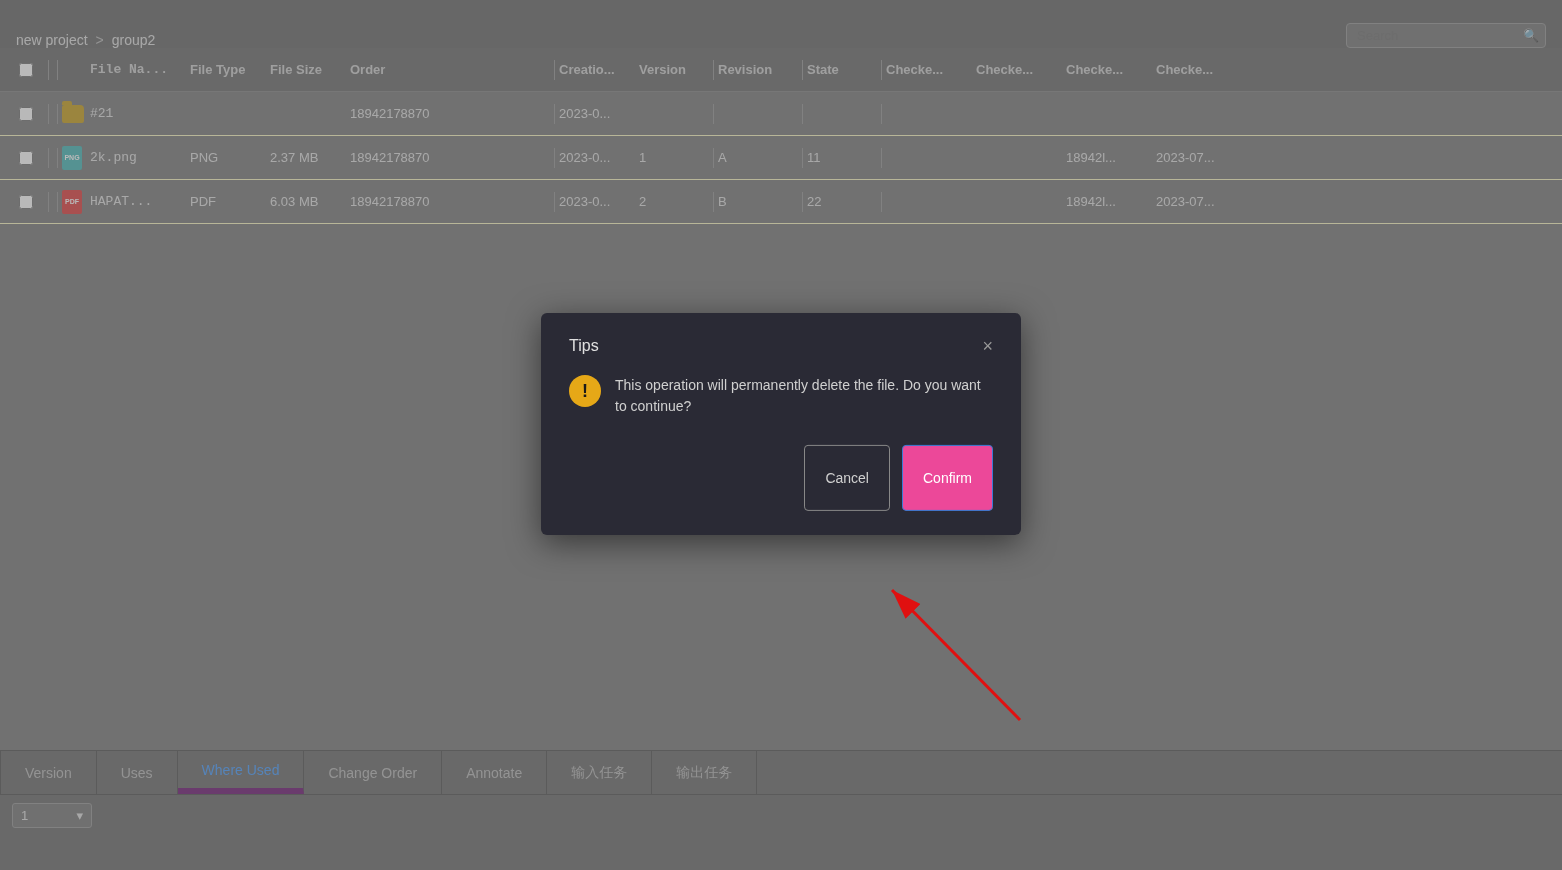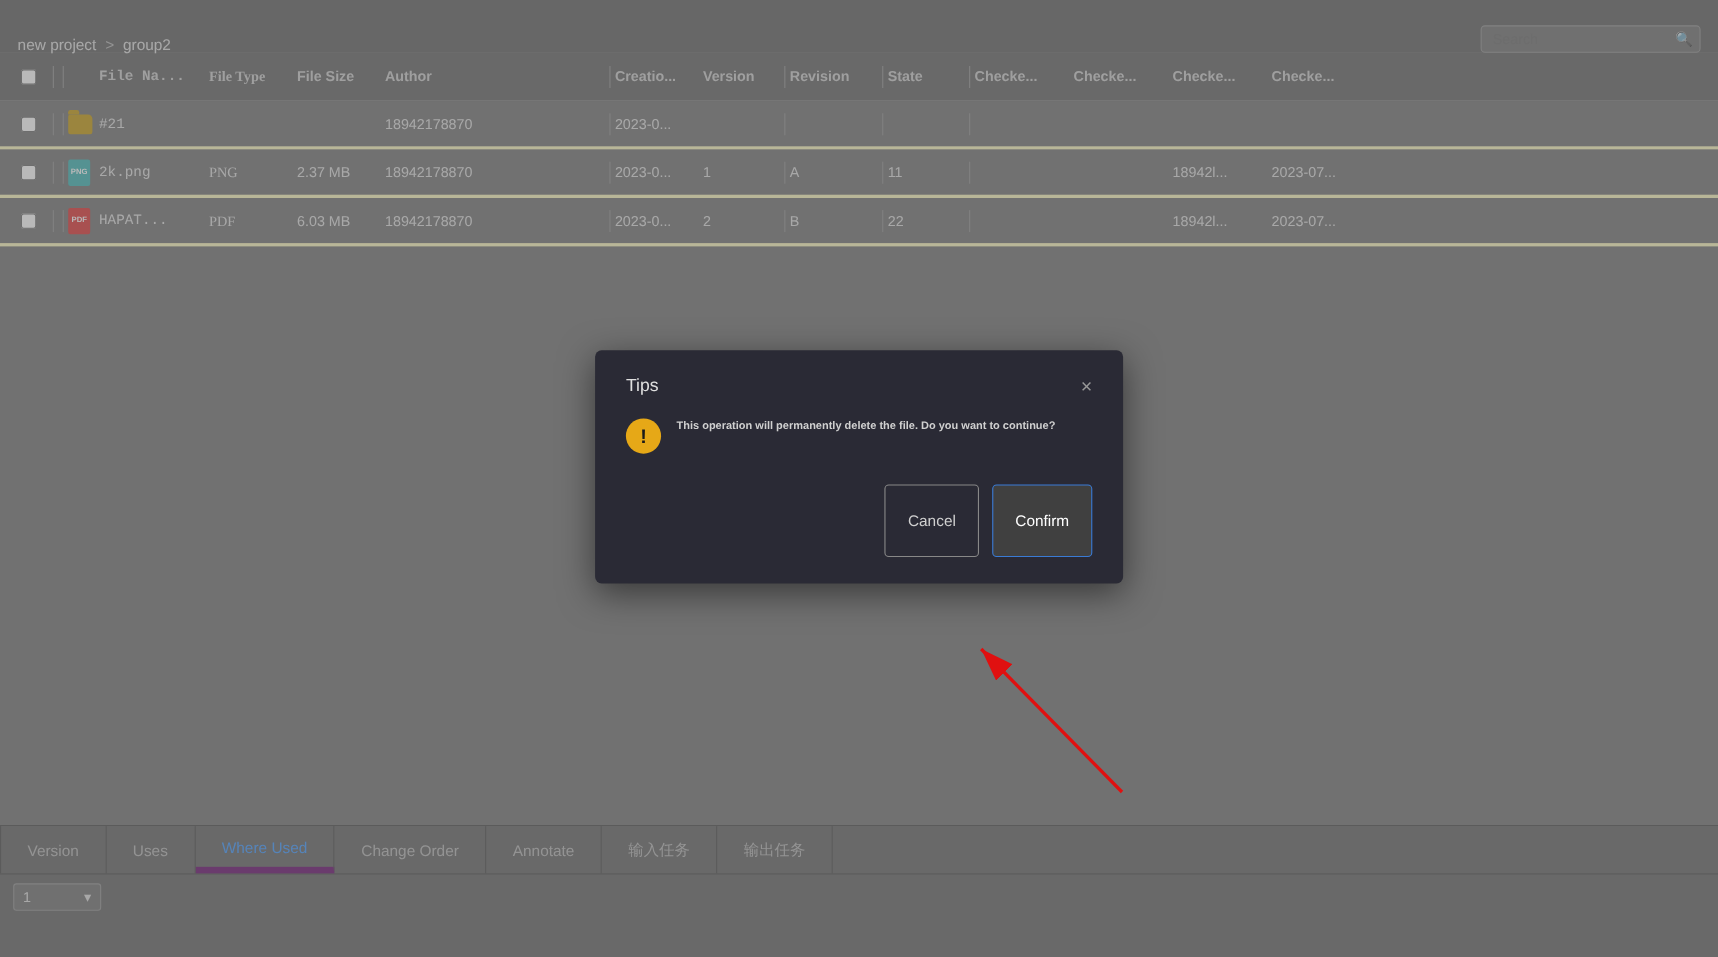--- a/index.html
+++ b/index.html
@@ -84,42 +84,42 @@
     }
     .col-divider {
       width: 1px;
       height: 20px;
       background: #999;
       margin: 0 4px;
       flex-shrink: 0;
     }
     .col-icon-space { width: 28px; flex-shrink: 0; }
     .col-filename { width: 100px; flex-shrink: 0; font-family: Liberation Mono, monospace; }
-    .col-filetype { width: 80px; flex-shrink: 0; font-family: Liberation Serif, serif; }
+    .col-filetype { width: 80px; flex-shrink: 0; }
     .col-filesize { width: 80px; flex-shrink: 0; }
     .col-author { width: 200px; flex-shrink: 0; }
     .col-separator { width: 1px; height: 20px; background: #999; margin: 0 4px; flex-shrink: 0; }
     .col-creation { width: 80px; flex-shrink: 0; }
     .col-version { width: 70px; flex-shrink: 0; }
     .col-separator2 { width: 1px; height: 20px; background: #999; margin: 0 4px; flex-shrink: 0; }
     .col-revision { width: 80px; flex-shrink: 0; }
     .col-separator3 { width: 1px; height: 20px; background: #999; margin: 0 4px; flex-shrink: 0; }
     .col-state { width: 70px; flex-shrink: 0; }
     .col-separator4 { width: 1px; height: 20px; background: #999; margin: 0 4px; flex-shrink: 0; }
     .col-checked1 { width: 90px; flex-shrink: 0; }
     .col-checked2 { width: 90px; flex-shrink: 0; }
     .col-checked3 { width: 90px; flex-shrink: 0; }
     .col-checked4 { width: 90px; flex-shrink: 0; }
 
     
     .table-row {
       display: flex;
       align-items: center;
       height: 44px;
-      border-bottom: 3px solid #fef9c3;
+      border-bottom: 1px solid #fef9c3;
       padding: 0 8px;
       background: #7c7c7c;
       color: #e0e0e0;
       font-size: 13px;
     }
     input[type="checkbox"] {
       width: 14px;
       height: 14px;
       cursor: pointer;
     }
@@ -280,43 +280,42 @@
       display: flex;
       align-items: center;
       justify-content: center;
       flex-shrink: 0;
       font-size: 18px;
       font-weight: bold;
       color: #1a1a1a;
     }
     .dialog-message {
       color: #d0d0d0;
-      font-size: 10px;
+      font-size: 14px;
       line-height: 1.5;
       flex: 1;
-      font-weight: bold;
     }
 
     .dialog-buttons {
       display: flex;
       justify-content: flex-end;
       gap: 12px;
     }
     .btn-cancel {
       padding: 24px 20px;
       background: transparent;
       border: 1px solid #888;
       border-radius: 4px;
       color: #d0d0d0;
       cursor: pointer;
       font-size: 14px;
     }
     .btn-confirm {
       padding: 8px 20px;
-      background: #404040;
+      background: #ec4899;
       border: 1px solid #3a7bd5;
       border-radius: 4px;
       color: white;
       cursor: pointer;
       font-size: 14px;
     }
 
     
     .arrow-container {
       position: absolute;
@@ -349,21 +348,21 @@
   <div class="table-header">
     <div class="col-checkbox">
       <input type="checkbox" style="">
     </div>
     <div class="col-divider"></div>
     <div class="col-divider"></div>
     <div class="col-icon-space"></div>
     <div class="col-filename">File Na...</div>
     <div class="col-filetype">File Type</div>
     <div class="col-filesize">File Size</div>
-    <div class="col-author">Author</div>
+    <div class="col-author">Order</div>
     <div class="col-separator"></div>
     <div class="col-creation">Creatio...</div>
     <div class="col-version">Version</div>
     <div class="col-separator2"></div>
     <div class="col-revision">Revision</div>
     <div class="col-separator3"></div>
     <div class="col-state">State</div>
     <div class="col-separator4"></div>
     <div class="col-checked1">Checke...</div>
     <div class="col-checked2">Checke...</div>

